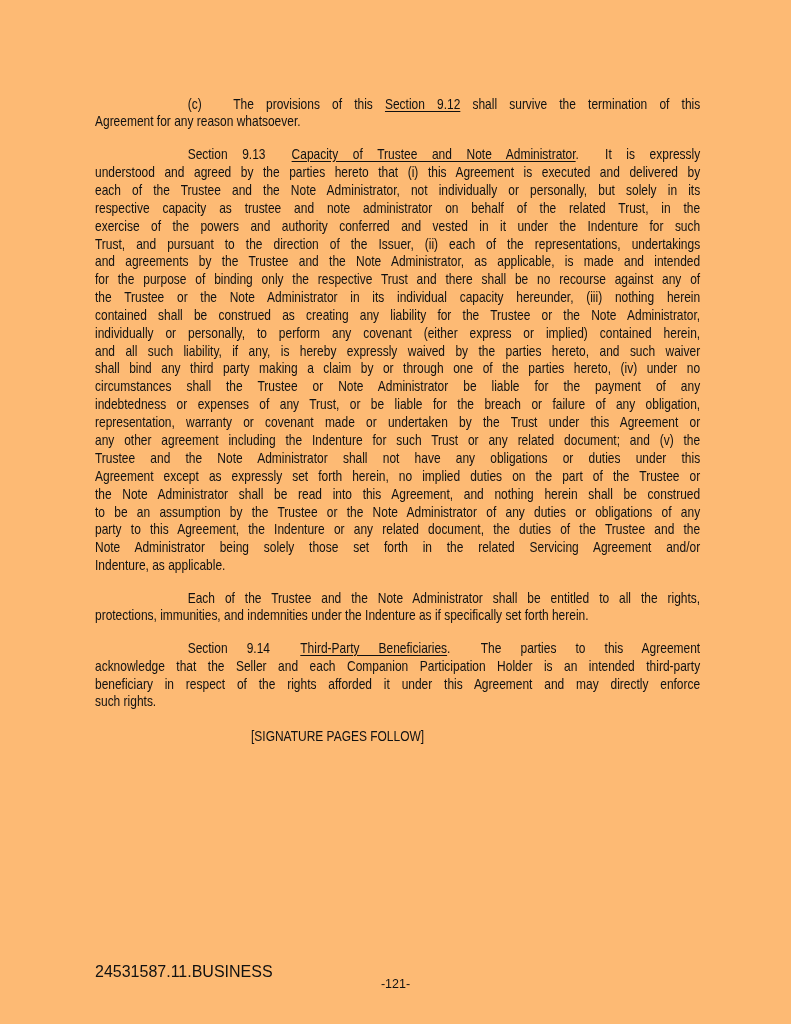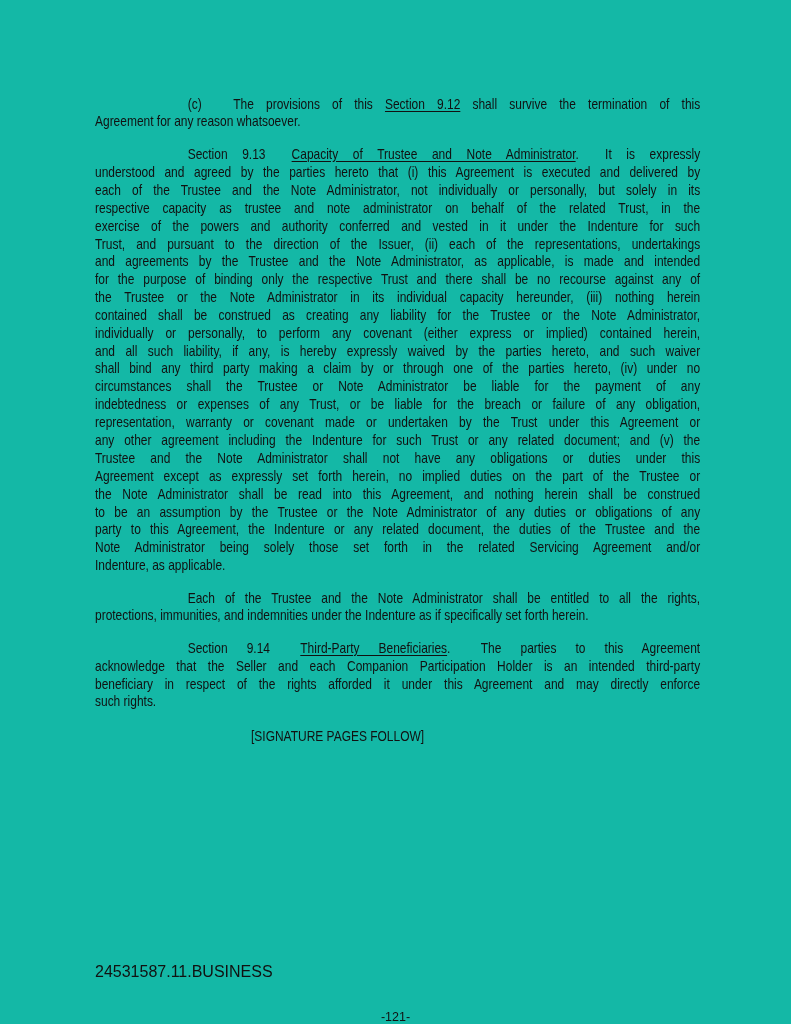--- a/index.html
+++ b/index.html
@@ -1,17 +1,17 @@
 <!DOCTYPE html>
 <html><head>
 <meta charset="utf-8">
 <style>
   html, body { margin: 0; padding: 0; background: #ffffff; }
   body { width: 791px; height: 1024px; position: relative; overflow: hidden; }
-  .page { position: absolute; left: 0; top: 0; width: 791px; height: 1024px; background: #14b8a6; }
+  .page { position: absolute; left: 0; top: 0; width: 791px; height: 1024px; background: #fdba74; }
   .line {
     position: absolute;
     left: 95px;
     width: 738px;
     transform: scaleX(0.82);
     transform-origin: 0 0;
     font-family: "Liberation Sans", sans-serif;
     font-size: 14.6px;
     line-height: 17px;
     color: #111;
@@ -26,21 +26,21 @@
   .center {
     position: absolute; left: 0; width: 676px; text-align: center;
     font-family: "Liberation Sans", sans-serif; font-size: 14.6px; color: #111;
   }
   .center span { display: inline-block; transform: scaleX(0.82); }
   .footer-left {
     position: absolute; left: 95px; top: 963px;
     font-family: "Liberation Sans", sans-serif; font-size: 16px; color: #111;
   }
   .footer-center {
-    position: absolute; left: 0; width: 791px; top: 1010px; text-align: center;
+    position: absolute; left: 0; width: 791px; top: 977px; text-align: center;
     font-family: "Liberation Sans", sans-serif; font-size: 12.5px; color: #111;
   }
 </style>
 </head>
 <body>
 
 <div class="page">
 
   <div class="line j ind" style="top:96px">
     <span>(c)</span><span class="gap"></span>

